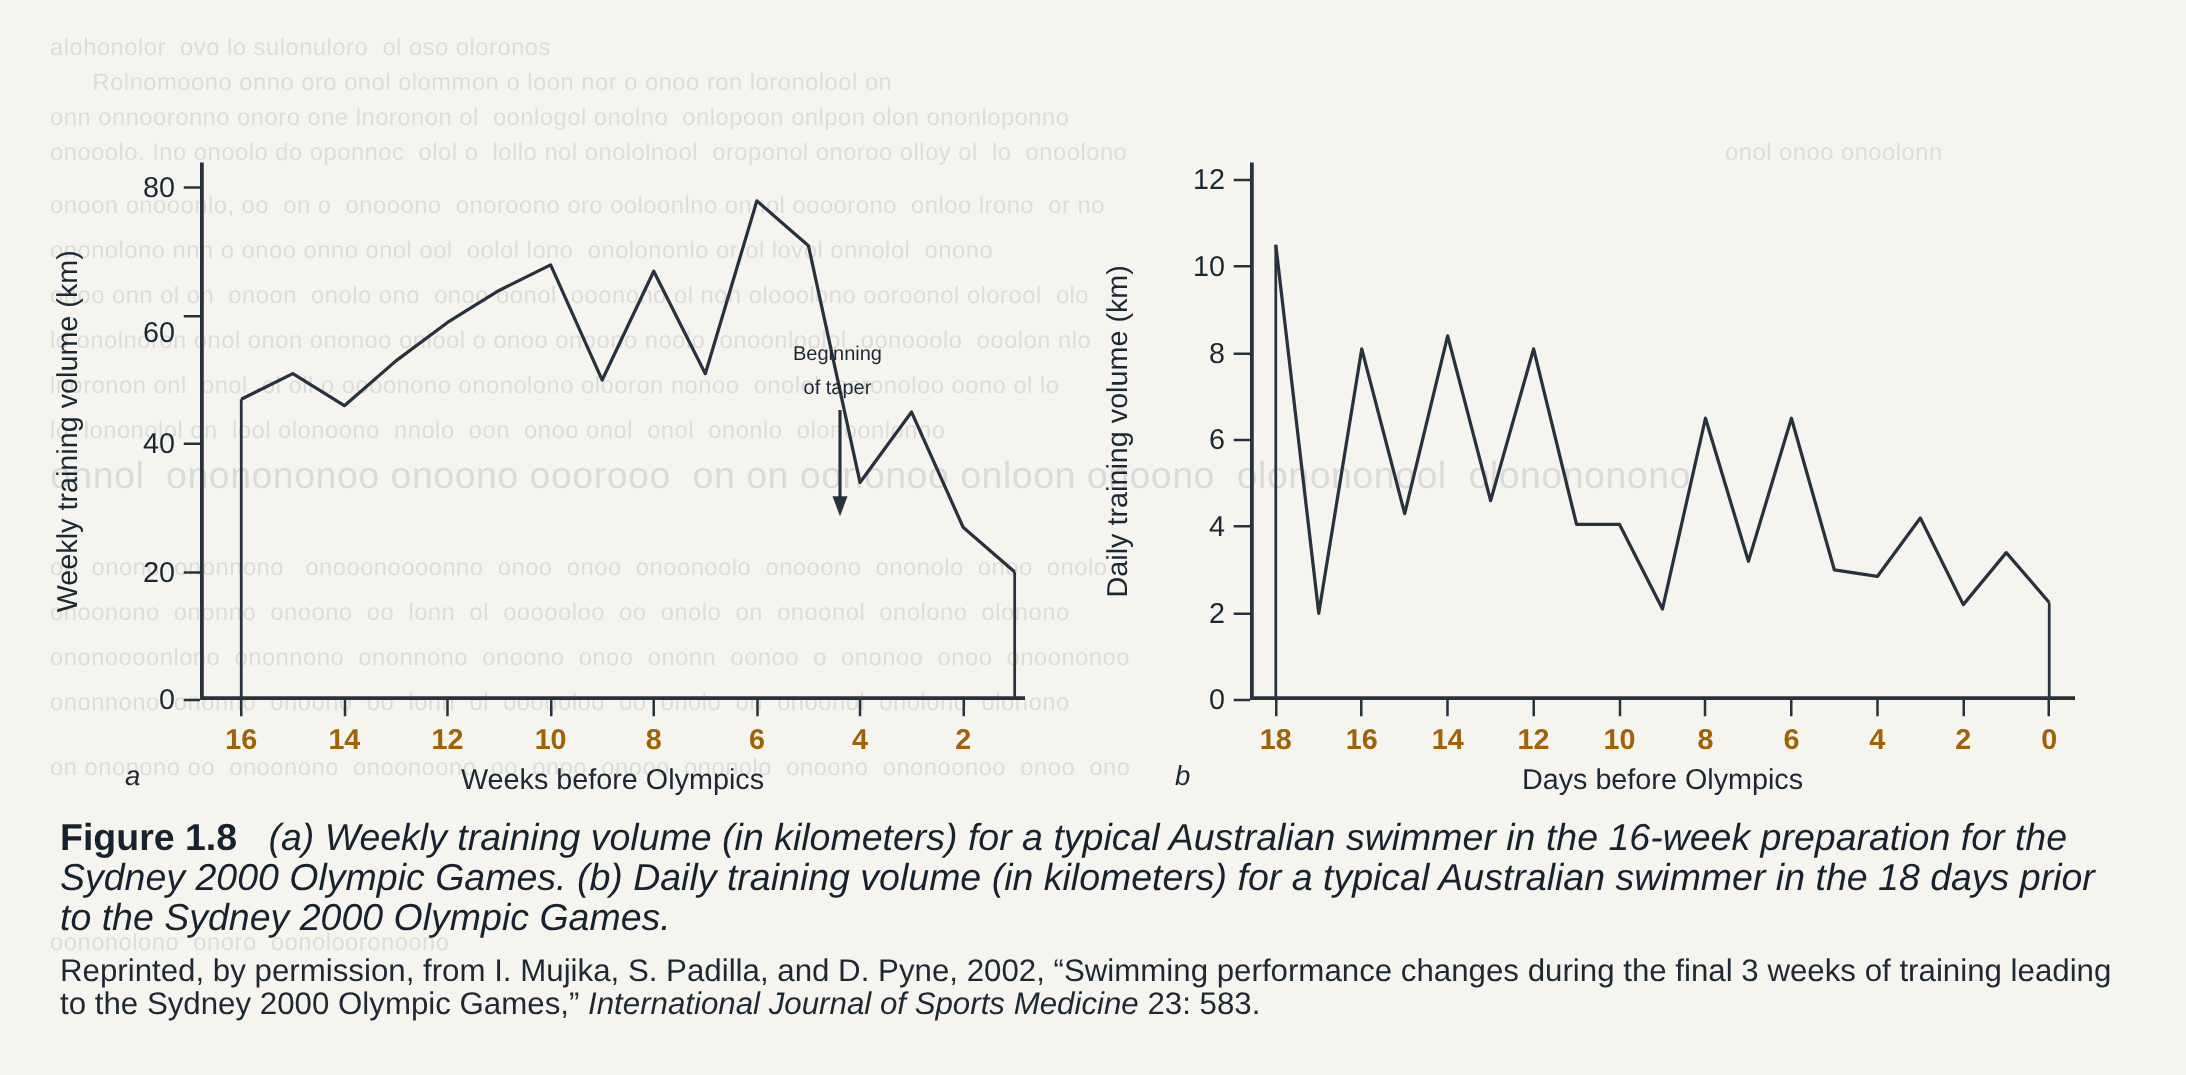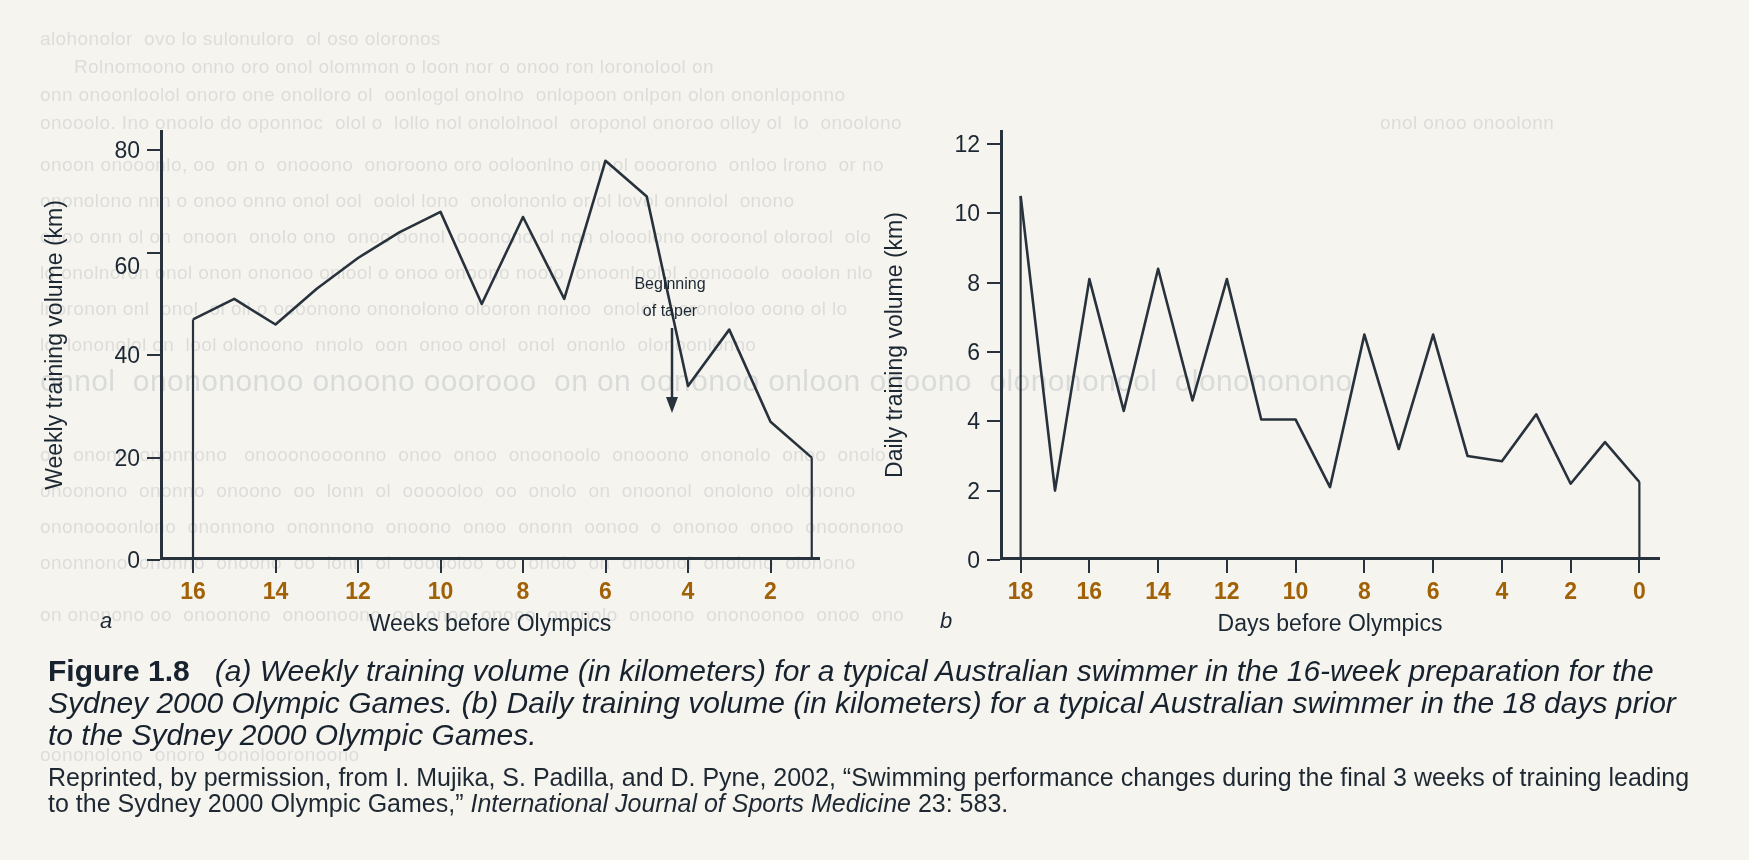--- a/index.html
+++ b/index.html
@@ -143,21 +143,21 @@
   .caption-credit i { font-style: italic; }
 </style>
 </head>
 <body>
 
 <div id="page">
 
   <div class="ghost-layer">
     <div class="ghost-text" style="left:40px; top:24px;">alohonolor  ovo lo sulonuloro  ol oso oloronos</div>
     <div class="ghost-text" style="left:36px; top:52px;margin-left:38px;">Rolnomoono onno oro onol olommon o loon nor o onoo ron loronolool on</div>
-    <div class="ghost-text" style="left:40px; top:80px;">onn onoonloolol onoro one onolloro ol  oonlogol onolno  onlopoon onlpon olon ononloponno</div>
+    <div class="ghost-text" style="left:40px; top:80px;">onn onnooronno onoro one lnoronon ol  oonlogol onolno  onlopoon onlpon olon ononloponno</div>
     <div class="ghost-text" style="left:40px; top:108px;">onooolo. Ino onoolo do oponnoc  olol o  lollo nol onololnool  oroponol onoroo olloy ol  lo  onoolono</div>
     <div class="ghost-text" style="left:1380px; top:108px;">onol onoo onoolonn</div>
     <div class="ghost-text" style="left:40px; top:150px;">onoon onooonlo, oo  on o  onooono  onoroono oro ooloonlno onnol oooorono  onloo lrono  or no</div>
     <div class="ghost-text" style="left:40px; top:186px;">ononolono nnn o onoo onno onol ool  oolol lono  onolononlo or ol lovol onnolol  onono</div>
     <div class="ghost-text" style="left:40px; top:222px;">onoo onn ol on  onoon  onolo ono  onoo oonol  ooonono ol non olooolono ooroonol olorool  olo</div>
     <div class="ghost-text" style="left:40px; top:258px;">lo onolnoron onol onon ononoo onlool o onoo onoono noolo  onoonloolol  oonooolo  ooolon nlo</div>
     <div class="ghost-text" style="left:40px; top:294px;">lnoronon onl  onol  ol oll o oooonono ononolono olooron nonoo  onolol  ooronoloo oono ol lo</div>
     <div class="ghost-text" style="left:40px; top:330px;">lo  lononolol on  lool olonoono  nnolo  oon  onoo onol  onol  ononlo  olonoonlonno</div>
     <div class="ghost-text" style="left:40px; top:366px; font-size:30px; color:rgba(90,105,125,0.18);">onnol  ononononoo onoono ooorooo  on on oononoo onloon onoono  olonononool  olonononono</div>
     <div class="ghost-text" style="left:40px; top:440px;">on  onono  ononnono   onooonoooonno  onoo  onoo  onoonoolo  onooono  ononolo  onoo  onolo</div>

